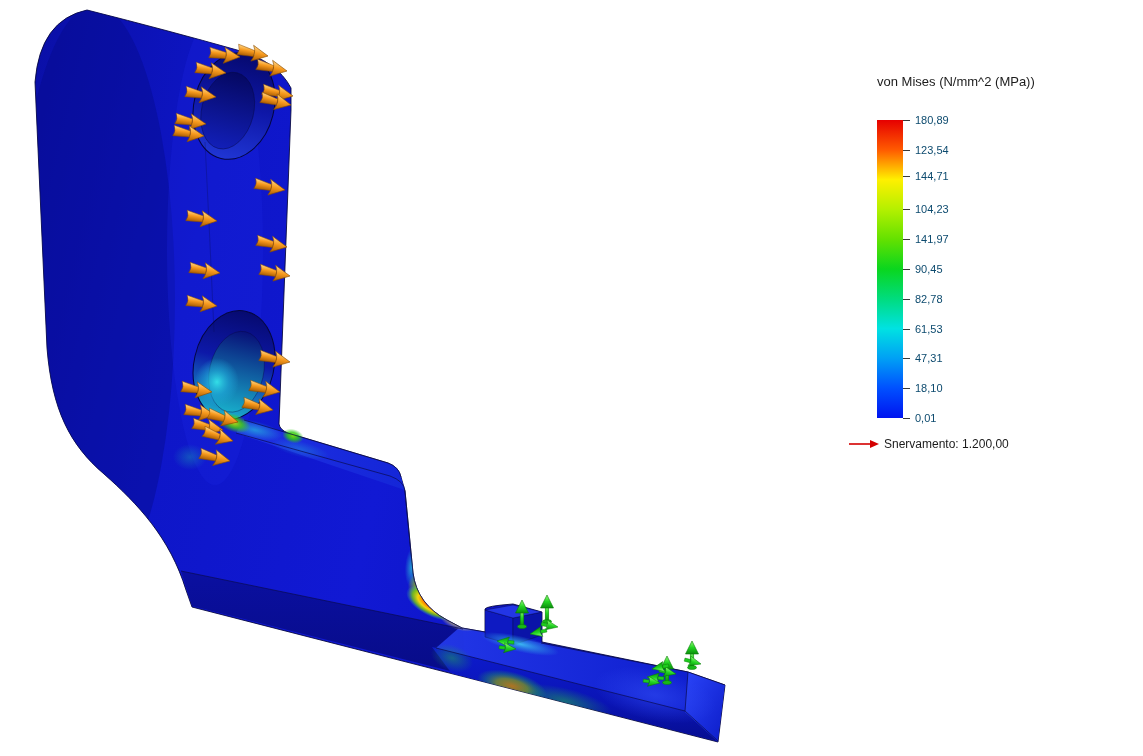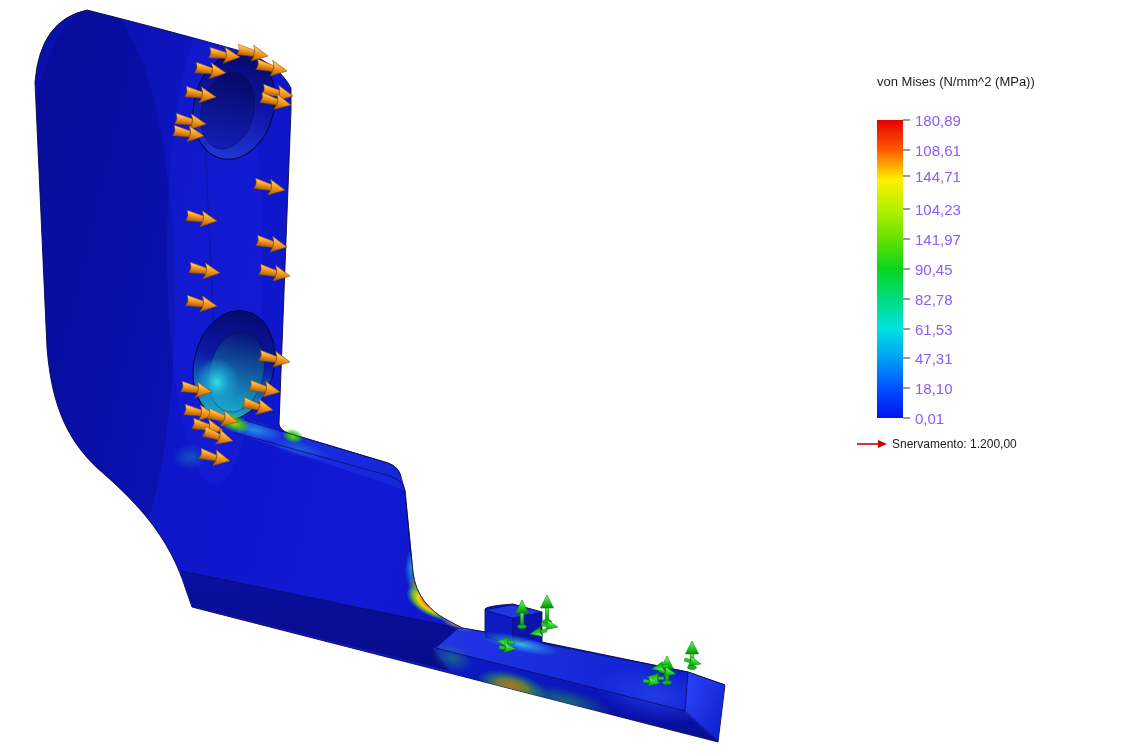--- a/index.html
+++ b/index.html
@@ -5,22 +5,22 @@
   html,body{margin:0;padding:0;background:#fff;}
   .stage{position:relative;width:1143px;height:756px;background:#ffffff;overflow:hidden;
          font-family:"Liberation Sans",sans-serif;}
   .model-svg{position:absolute;left:0;top:0;}
   
   .legend{position:absolute;left:849px;top:72px;width:300px;height:400px;}
   .ltitle{position:absolute;left:28px;top:2px;font-size:13px;color:#1c1c1c;white-space:nowrap;}
   .lbar{position:absolute;left:28px;top:48px;width:26px;height:298px;}
   .lrow{position:absolute;left:54px;display:flex;align-items:center;transform:translateY(-50%);}
   .tick{width:7px;height:1px;background:#3a3a3a;margin-right:5px;}
-  .lval{font-size:15px;color:#8b5cf6;white-space:nowrap;}
-  .yield{position:absolute;left:8px;top:372px;display:flex;align-items:center;gap:4px;
+  .lval{font-size:11px;color:#0c4a6e;white-space:nowrap;}
+  .yield{position:absolute;left:0;top:372px;display:flex;align-items:center;gap:4px;
          transform:translateY(-50%);text-align:center;}
   .yval{font-size:12px;color:#1b1b1b;white-space:nowrap;}
 </style>
 </head>
 <body>
 
 <div class="stage">
 
   <svg class="model-svg" width="1143" height="756" viewBox="0 0 1143 756">
     <defs>
@@ -277,21 +277,21 @@
   <div class="legend">
     <div class="ltitle">von Mises (N/mm^2 (MPa))</div>
     <div class="lbar" style="background: linear-gradient(rgb(230, 0, 0) 0%, rgb(255, 90, 0) 10%, rgb(255, 240, 0) 20%, rgb(180, 240, 0) 30%, rgb(100, 225, 0) 40%, rgb(10, 214, 30) 50%, rgb(0, 220, 126) 60%, rgb(0, 226, 226) 70%, rgb(0, 160, 245) 80%, rgb(0, 80, 255) 90%, rgb(0, 20, 240) 100%);"></div>
 
     <div class="lrow" style="top:48px">
         <span class="tick"></span>
         <span class="lval">180,89</span>
       </div>
     <div class="lrow" style="top:78px">
         <span class="tick"></span>
-        <span class="lval">108,61</span>
+        <span class="lval">123,54</span>
       </div>
     <div class="lrow" style="top:104px">
         <span class="tick"></span>
         <span class="lval">144,71</span>
       </div>
     <div class="lrow" style="top:137px">
         <span class="tick"></span>
         <span class="lval">104,23</span>
       </div>
     <div class="lrow" style="top:167px">

